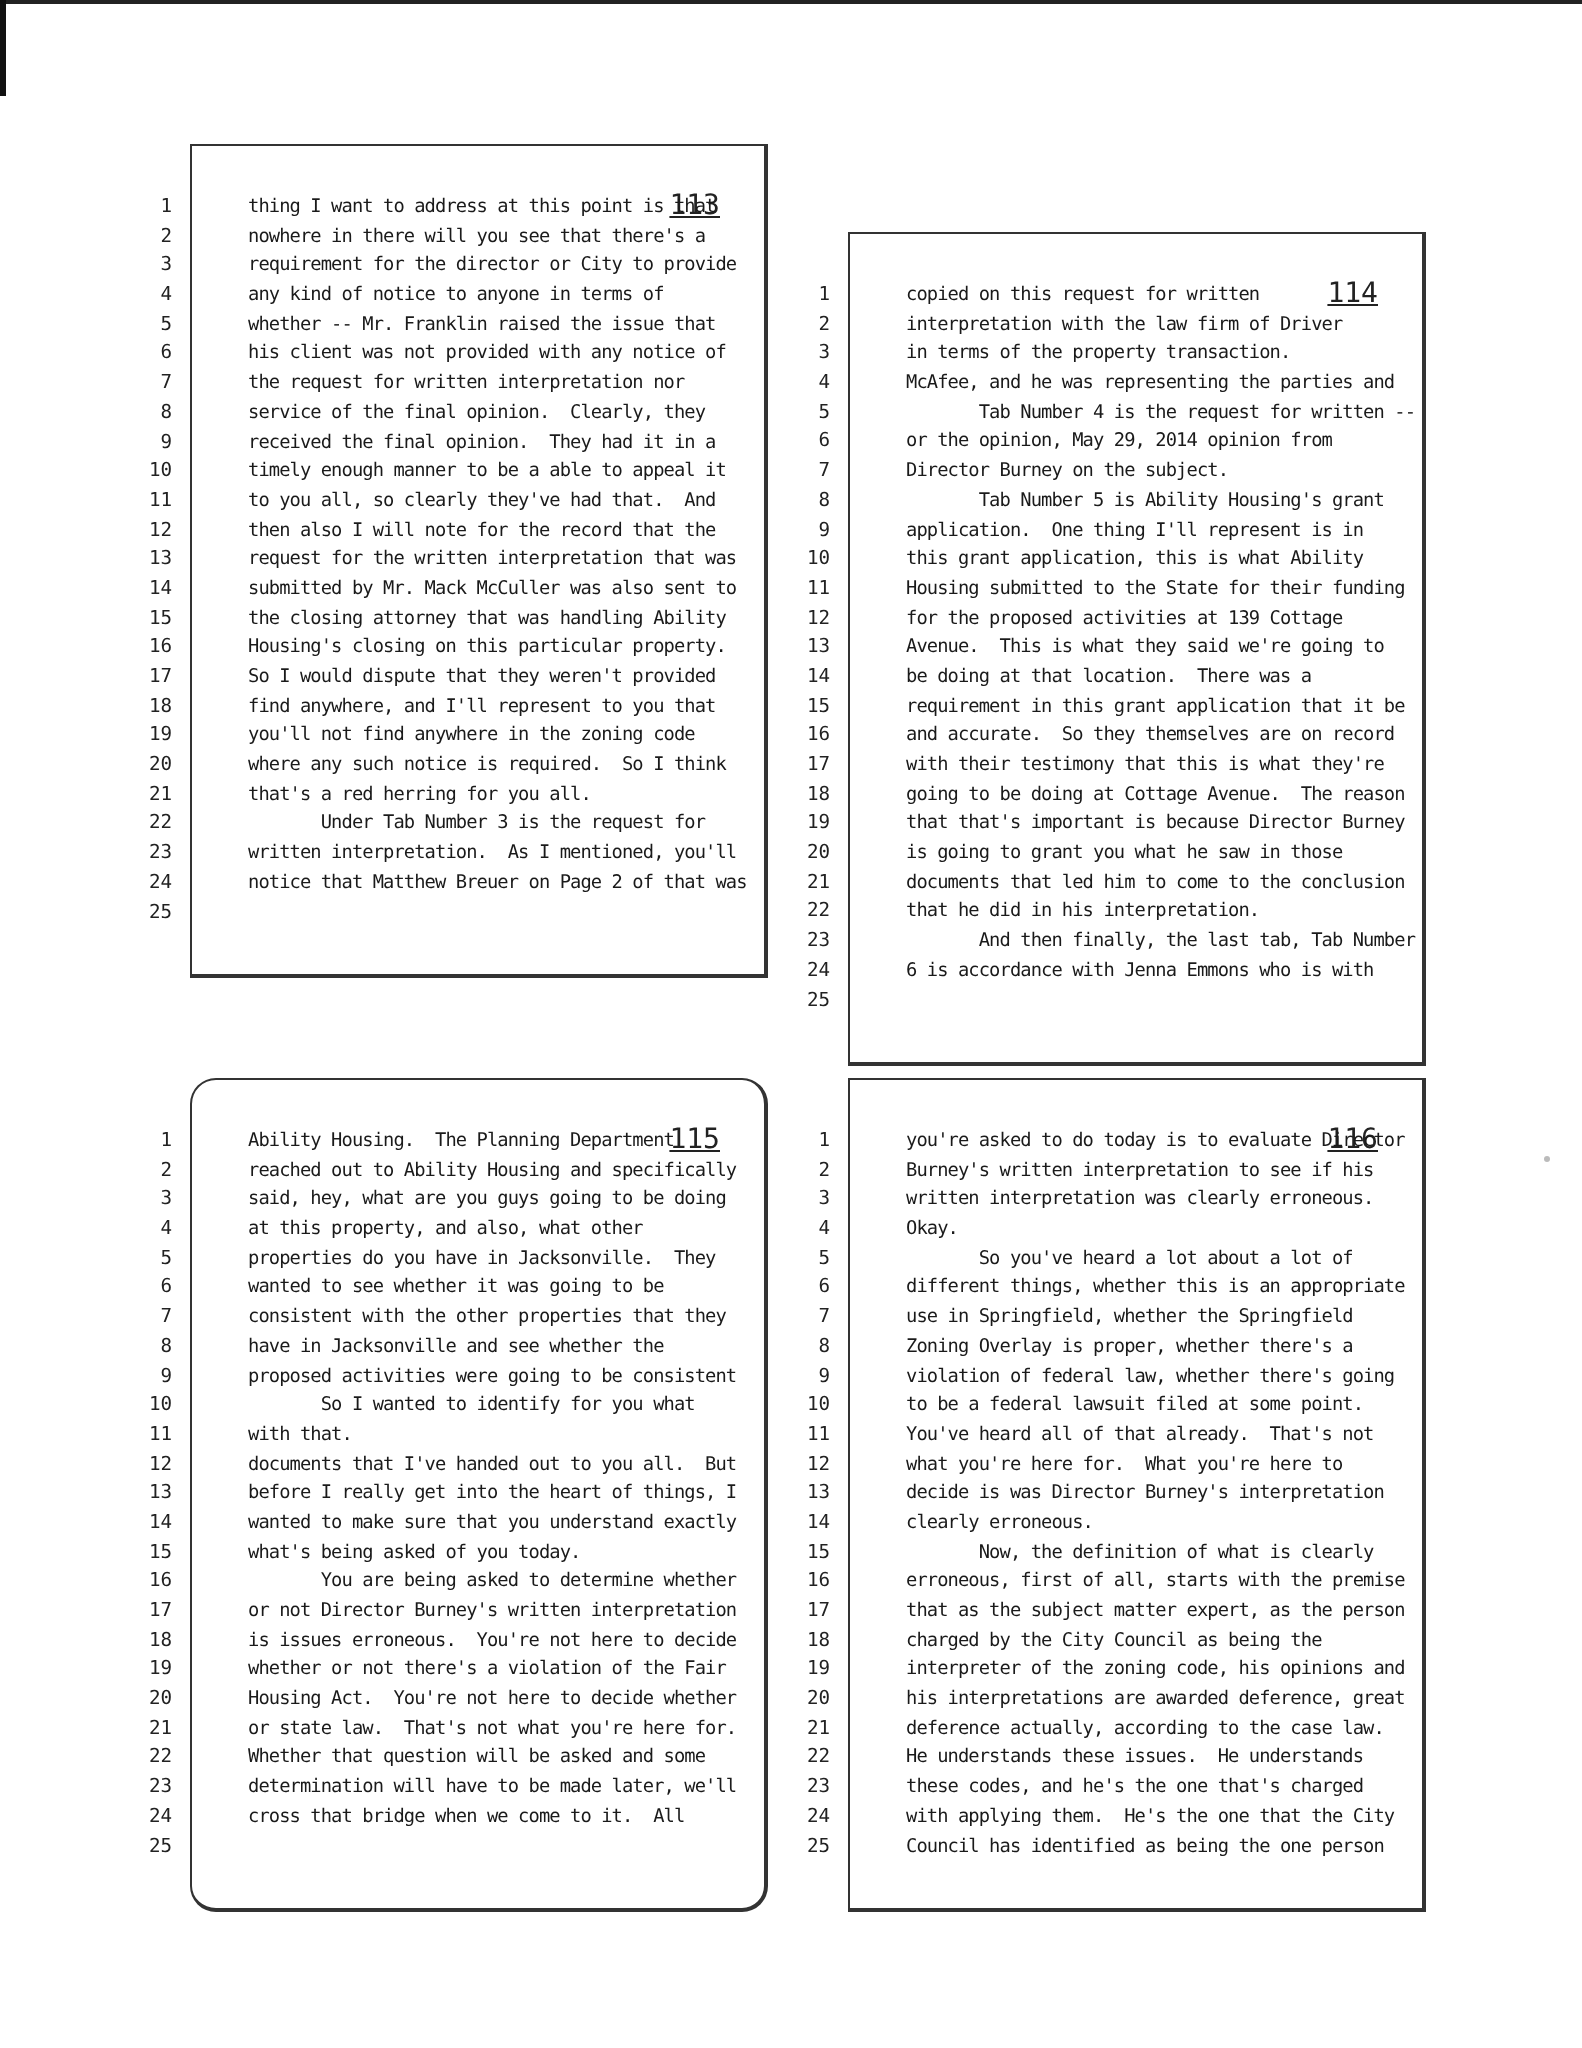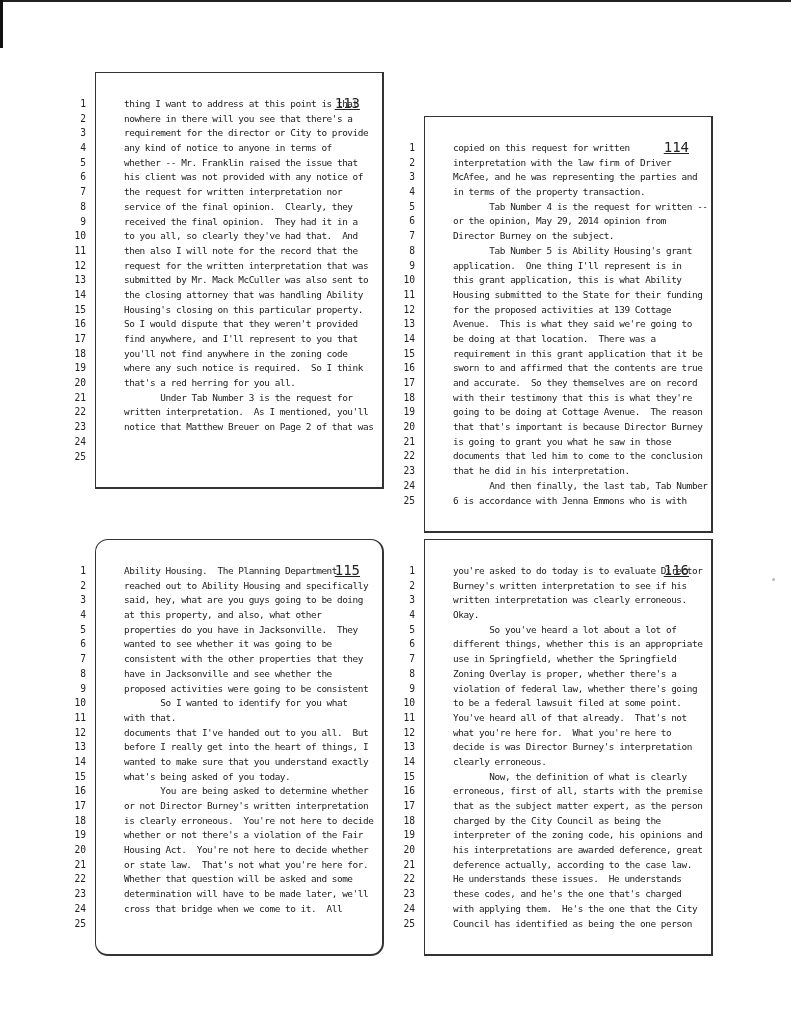--- a/index.html
+++ b/index.html
@@ -71,20 +71,21 @@
   <div class="lines">
       <div class="tl">thing I want to address at this point is that</div>
       <div class="tl">nowhere in there will you see that there's a</div>
       <div class="tl">requirement for the director or City to provide</div>
       <div class="tl">any kind of notice to anyone in terms of</div>
       <div class="tl">whether -- Mr. Franklin raised the issue that</div>
       <div class="tl">his client was not provided with any notice of</div>
       <div class="tl">the request for written interpretation nor</div>
       <div class="tl">service of the final opinion.  Clearly, they</div>
       <div class="tl">received the final opinion.  They had it in a</div>
+      <div class="tl">timely enough manner to be a able to appeal it</div>
       <div class="tl">to you all, so clearly they've had that.  And</div>
       <div class="tl">then also I will note for the record that the</div>
       <div class="tl">request for the written interpretation that was</div>
       <div class="tl">submitted by Mr. Mack McCuller was also sent to</div>
       <div class="tl">the closing attorney that was handling Ability</div>
       <div class="tl">Housing's closing on this particular property.</div>
       <div class="tl">So I would dispute that they weren't provided</div>
       <div class="tl">find anywhere, and I'll represent to you that</div>
       <div class="tl">you'll not find anywhere in the zoning code</div>
       <div class="tl">where any such notice is required.  So I think</div>
@@ -120,34 +121,33 @@
       <div class="ln">20</div>
       <div class="ln">21</div>
       <div class="ln">22</div>
       <div class="ln">23</div>
       <div class="ln">24</div>
       <div class="ln">25</div>
     </div>
   <div class="lines">
       <div class="tl">copied on this request for written</div>
       <div class="tl">interpretation with the law firm of Driver</div>
+      <div class="tl">in terms of the property transaction.</div>
       <div class="tl">McAfee, and he was representing the parties and</div>
-      <div class="tl">in terms of the property transaction.</div>
       <div class="tl">       Tab Number 4 is the request for written --</div>
       <div class="tl">or the opinion, May 29, 2014 opinion from</div>
       <div class="tl">Director Burney on the subject.</div>
       <div class="tl">       Tab Number 5 is Ability Housing's grant</div>
       <div class="tl">application.  One thing I'll represent is in</div>
       <div class="tl">this grant application, this is what Ability</div>
       <div class="tl">Housing submitted to the State for their funding</div>
       <div class="tl">for the proposed activities at 139 Cottage</div>
       <div class="tl">Avenue.  This is what they said we're going to</div>
       <div class="tl">be doing at that location.  There was a</div>
       <div class="tl">requirement in this grant application that it be</div>
-      <div class="tl">sworn to and affirmed that the contents are true</div>
       <div class="tl">and accurate.  So they themselves are on record</div>
       <div class="tl">with their testimony that this is what they're</div>
       <div class="tl">going to be doing at Cottage Avenue.  The reason</div>
       <div class="tl">that that's important is because Director Burney</div>
       <div class="tl">is going to grant you what he saw in those</div>
       <div class="tl">documents that led him to come to the conclusion</div>
       <div class="tl">that he did in his interpretation.</div>
       <div class="tl">       And then finally, the last tab, Tab Number</div>
       <div class="tl">6 is accordance with Jenna Emmons who is with</div>
     </div>
@@ -193,21 +193,21 @@
       <div class="tl">have in Jacksonville and see whether the</div>
       <div class="tl">proposed activities were going to be consistent</div>
       <div class="tl">       So I wanted to identify for you what</div>
       <div class="tl">with that.</div>
       <div class="tl">documents that I've handed out to you all.  But</div>
       <div class="tl">before I really get into the heart of things, I</div>
       <div class="tl">wanted to make sure that you understand exactly</div>
       <div class="tl">what's being asked of you today.</div>
       <div class="tl">       You are being asked to determine whether</div>
       <div class="tl">or not Director Burney's written interpretation</div>
-      <div class="tl">is clearly erroneous.  You're not here to decide</div>
+      <div class="tl">is issues erroneous.  You're not here to decide</div>
       <div class="tl">whether or not there's a violation of the Fair</div>
       <div class="tl">Housing Act.  You're not here to decide whether</div>
       <div class="tl">or state law.  That's not what you're here for.</div>
       <div class="tl">Whether that question will be asked and some</div>
       <div class="tl">determination will have to be made later, we'll</div>
       <div class="tl">cross that bridge when we come to it.  All</div>
     </div>
 </div>
 
 <div class="page p116">

